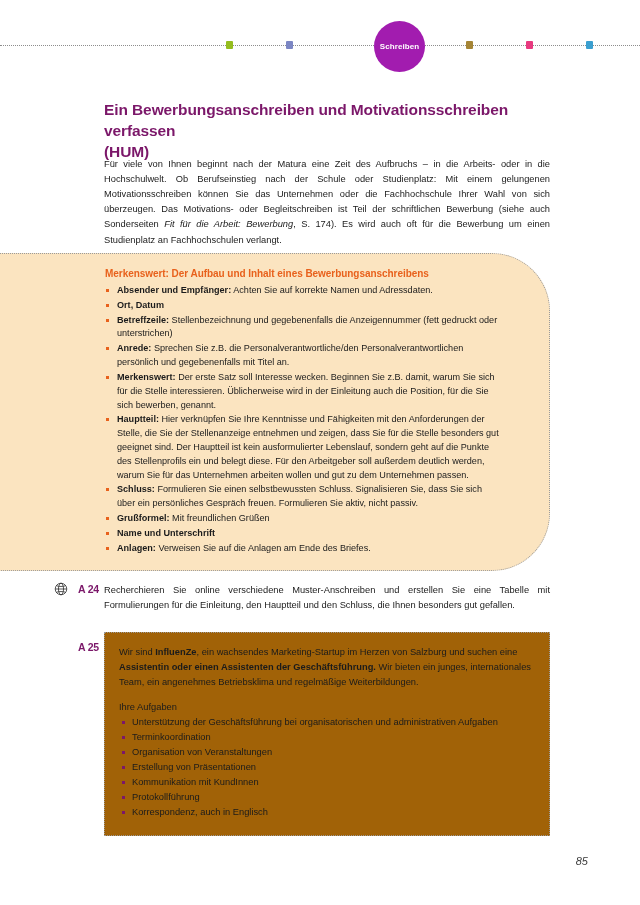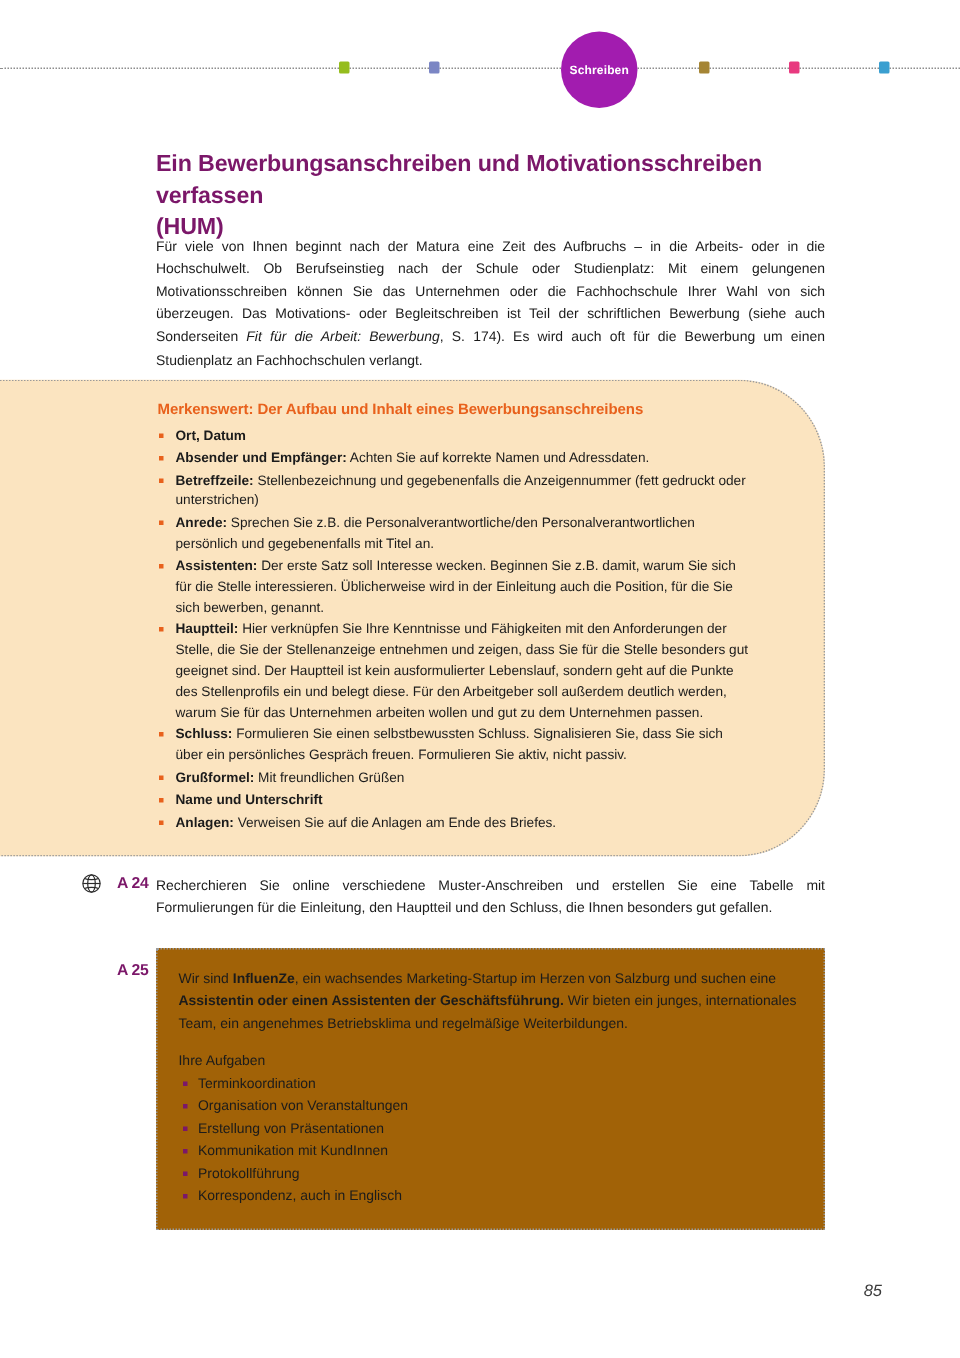--- a/index.html
+++ b/index.html
@@ -234,25 +234,25 @@
 <h1 class="page-title" style="color: rgb(123, 23, 105);">
   <span>Ein Bewerbungsanschreiben und Motivationsschreiben verfassen</span><br>
   <span>(HUM)</span>
 </h1>
 
 <p class="intro"><span>Für viele von Ihnen beginnt nach der Matura eine Zeit des Aufbruchs – in die Arbeits- oder in die Hochschulwelt. Ob Berufseinstieg nach der Schule oder Studienplatz: Mit einem gelungenen Motivationsschreiben können Sie das Unternehmen oder die Fachhochschule Ihrer Wahl von sich überzeugen. Das Motivations- oder Begleitschreiben ist Teil der schriftlichen Bewerbung (siehe auch Sonderseiten </span><em>Fit für die Arbeit: Bewerbung</em><span>, S. 174). Es wird auch oft für die Bewerbung um einen Studienplatz an Fachhochschulen verlangt.</span></p>
 
 <section class="note-box" style="background: rgb(251, 228, 192);">
   <p class="note-title" style="color: rgb(232, 97, 28);">Merkenswert: Der Aufbau und Inhalt eines Bewerbungsanschreibens</p>
   <ul class="note-list" id="note-list">
+      <li><span class="lead">Absender und Empfänger:</span><span> Achten Sie auf korrekte Namen und Adressdaten.</span></li>
       <li><span class="lead">Ort, Datum</span><span></span></li>
-      <li><span class="lead">Absender und Empfänger:</span><span> Achten Sie auf korrekte Namen und Adressdaten.</span></li>
       <li><span class="lead">Betreffzeile:</span><span> Stellenbezeichnung und gegebenenfalls die Anzeigennummer (fett gedruckt oder unterstrichen)</span></li>
       <li><span class="lead">Anrede:</span><span> Sprechen Sie z.B. die Personalverantwortliche/den Personalverantwortlichen persönlich und gegebenenfalls mit Titel an.</span></li>
-      <li><span class="lead">Assistenten:</span><span> Der erste Satz soll Interesse wecken. Beginnen Sie z.B. damit, warum Sie sich für die Stelle interessieren. Üblicherweise wird in der Einleitung auch die Position, für die Sie sich bewerben, genannt.</span></li>
+      <li><span class="lead">Merkenswert:</span><span> Der erste Satz soll Interesse wecken. Beginnen Sie z.B. damit, warum Sie sich für die Stelle interessieren. Üblicherweise wird in der Einleitung auch die Position, für die Sie sich bewerben, genannt.</span></li>
       <li><span class="lead">Hauptteil:</span><span> Hier verknüpfen Sie Ihre Kenntnisse und Fähigkeiten mit den Anforderungen der Stelle, die Sie der Stellenanzeige entnehmen und zeigen, dass Sie für die Stelle besonders gut geeignet sind. Der Hauptteil ist kein ausformulierter Lebenslauf, sondern geht auf die Punkte des Stellenprofils ein und belegt diese. Für den Arbeitgeber soll außerdem deutlich werden, warum Sie für das Unternehmen arbeiten wollen und gut zu dem Unternehmen passen.</span></li>
       <li><span class="lead">Schluss:</span><span> Formulieren Sie einen selbstbewussten Schluss. Signalisieren Sie, dass Sie sich über ein persönliches Gespräch freuen. Formulieren Sie aktiv, nicht passiv.</span></li>
       <li><span class="lead">Grußformel:</span><span> Mit freundlichen Grüßen</span></li>
       <li><span class="lead">Name und Unterschrift</span><span></span></li>
       <li><span class="lead">Anlagen:</span><span> Verweisen Sie auf die Anlagen am Ende des Briefes.</span></li>
     </ul>
 </section>
 
 <div class="globe-icon">
   <svg viewBox="0 0 16 16" width="14" height="14" fill="none" stroke="currentColor" stroke-width="0.9">
@@ -270,20 +270,21 @@
 
 <div class="exercise ex-a25">
   <span class="ex-code">A 25</span>
   <div class="ex-text">Lesen Sie den Ausschnitt einer Stellenausschreibung.</div>
 </div>
 
 <section class="job-box">
   <p class="job-intro"><span>Wir sind </span><strong>InfluenZe</strong><span>, ein wachsendes Marketing-Startup im Herzen von Salzburg und suchen eine </span><strong>Assistentin oder einen Assistenten der Geschäftsführung.</strong><span> Wir bieten ein junges, internationales Team, ein angenehmes Betriebsklima und regelmäßige Weiterbildungen.</span></p>
   <p class="job-subhead">Ihre Aufgaben</p>
   <ul class="job-list" id="job-list">
+      <li>Unterstützung der Geschäftsführung bei organisatorischen und administrativen Aufgaben</li>
       <li>Terminkoordination</li>
       <li>Organisation von Veranstaltungen</li>
       <li>Erstellung von Präsentationen</li>
       <li>Kommunikation mit KundInnen</li>
       <li>Protokollführung</li>
       <li>Korrespondenz, auch in Englisch</li>
     </ul>
 </section>
 
 <div class="page-number">85</div>

